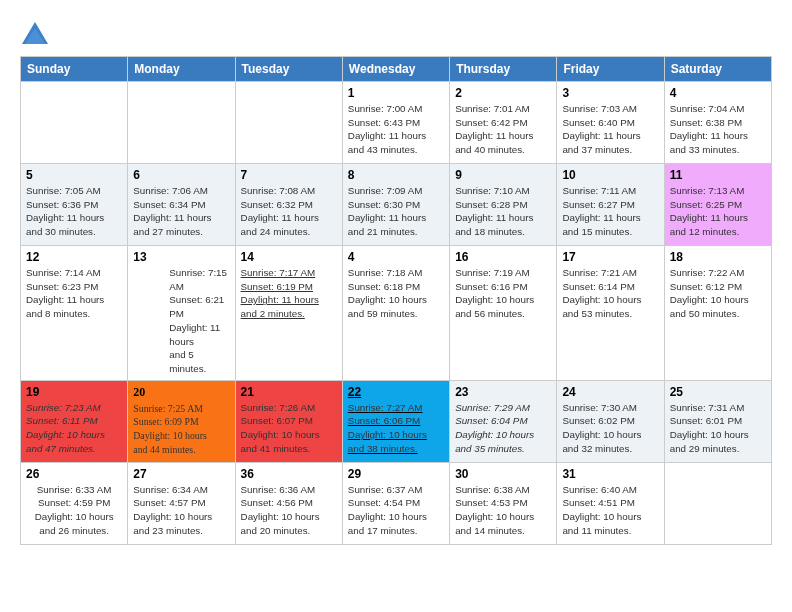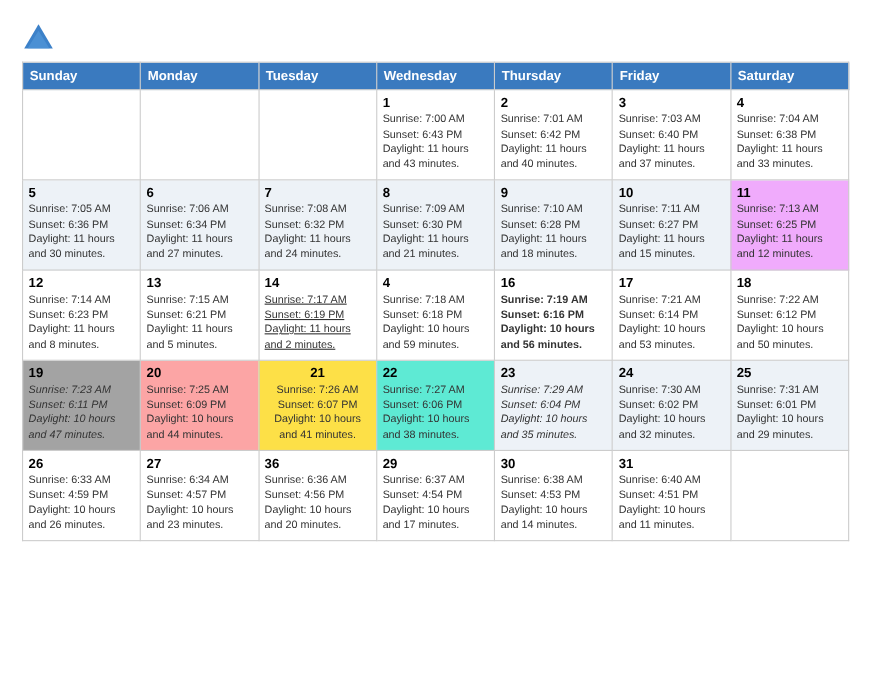--- a/index.html
+++ b/index.html
@@ -214,84 +214,84 @@
         <tr>
           <td>
             <span class="day-number">12</span>
             <div class="day-info" style="white-space: pre-line;">Sunrise: 7:14 AM
 Sunset: 6:23 PM
 Daylight: 11 hours
 and 8 minutes.</div>
           </td>
           <td>
             <span class="day-number">13</span>
-            <div class="day-info" style="white-space: pre-line;">Sunrise: 7:15 AM
+            <div class="day-info" style="white-space: pre-line; margin-left: 36px;">Sunrise: 7:15 AM
 Sunset: 6:21 PM
 Daylight: 11 hours
 and 5 minutes.</div>
           </td>
           <td>
             <span class="day-number">14</span>
             <div class="day-info" style="white-space: pre-line; text-decoration: underline;">Sunrise: 7:17 AM
 Sunset: 6:19 PM
 Daylight: 11 hours
 and 2 minutes.</div>
           </td>
           <td>
             <span class="day-number">4</span>
             <div class="day-info" style="white-space: pre-line;">Sunrise: 7:18 AM
 Sunset: 6:18 PM
 Daylight: 10 hours
 and 59 minutes.</div>
           </td>
           <td>
             <span class="day-number">16</span>
-            <div class="day-info" style="white-space: pre-line; font-weight: bold;">Sunrise: 7:19 AM
+            <div class="day-info" style="white-space: pre-line;">Sunrise: 7:19 AM
 Sunset: 6:16 PM
 Daylight: 10 hours
 and 56 minutes.</div>
           </td>
           <td>
             <span class="day-number">17</span>
             <div class="day-info" style="white-space: pre-line;">Sunrise: 7:21 AM
 Sunset: 6:14 PM
 Daylight: 10 hours
 and 53 minutes.</div>
           </td>
           <td>
             <span class="day-number">18</span>
             <div class="day-info" style="white-space: pre-line;">Sunrise: 7:22 AM
 Sunset: 6:12 PM
 Daylight: 10 hours
 and 50 minutes.</div>
           </td>
         </tr>
         <tr>
-          <td style="background-color: #a3a3a3;">
+          <td style="background-color: #ef4444;">
             <span class="day-number">19</span>
             <div class="day-info" style="white-space: pre-line; font-style: italic;">Sunrise: 7:23 AM
 Sunset: 6:11 PM
 Daylight: 10 hours
 and 47 minutes.</div>
           </td>
-          <td style="background-color: #fca5a5;">
+          <td style="background-color: #f97316; font-family: Liberation Serif, serif;">
             <span class="day-number">20</span>
             <div class="day-info" style="white-space: pre-line;">Sunrise: 7:25 AM
 Sunset: 6:09 PM
 Daylight: 10 hours
 and 44 minutes.</div>
           </td>
-          <td style="background-color: #fde047; text-align: center;">
+          <td style="background-color: #ef4444;">
             <span class="day-number">21</span>
             <div class="day-info" style="white-space: pre-line;">Sunrise: 7:26 AM
 Sunset: 6:07 PM
 Daylight: 10 hours
 and 41 minutes.</div>
           </td>
-          <td style="background-color: #5eead4;">
+          <td style="background-color: #0ea5e9; text-decoration: underline;">
             <span class="day-number">22</span>
             <div class="day-info" style="white-space: pre-line;">Sunrise: 7:27 AM
 Sunset: 6:06 PM
 Daylight: 10 hours
 and 38 minutes.</div>
           </td>
           <td style="background-color: rgb(237, 242, 247);">
             <span class="day-number">23</span>
             <div class="day-info" style="white-space: pre-line; font-style: italic;">Sunrise: 7:29 AM
 Sunset: 6:04 PM
@@ -309,21 +309,21 @@
             <span class="day-number">25</span>
             <div class="day-info" style="white-space: pre-line;">Sunrise: 7:31 AM
 Sunset: 6:01 PM
 Daylight: 10 hours
 and 29 minutes.</div>
           </td>
         </tr>
         <tr>
           <td>
             <span class="day-number">26</span>
-            <div class="day-info" style="white-space: pre-line;">Sunrise: 6:33 AM
+            <div class="day-info" style="white-space: pre-line; text-align: center;">Sunrise: 6:33 AM
 Sunset: 4:59 PM
 Daylight: 10 hours
 and 26 minutes.</div>
           </td>
           <td>
             <span class="day-number">27</span>
             <div class="day-info" style="white-space: pre-line;">Sunrise: 6:34 AM
 Sunset: 4:57 PM
 Daylight: 10 hours
 and 23 minutes.</div>

